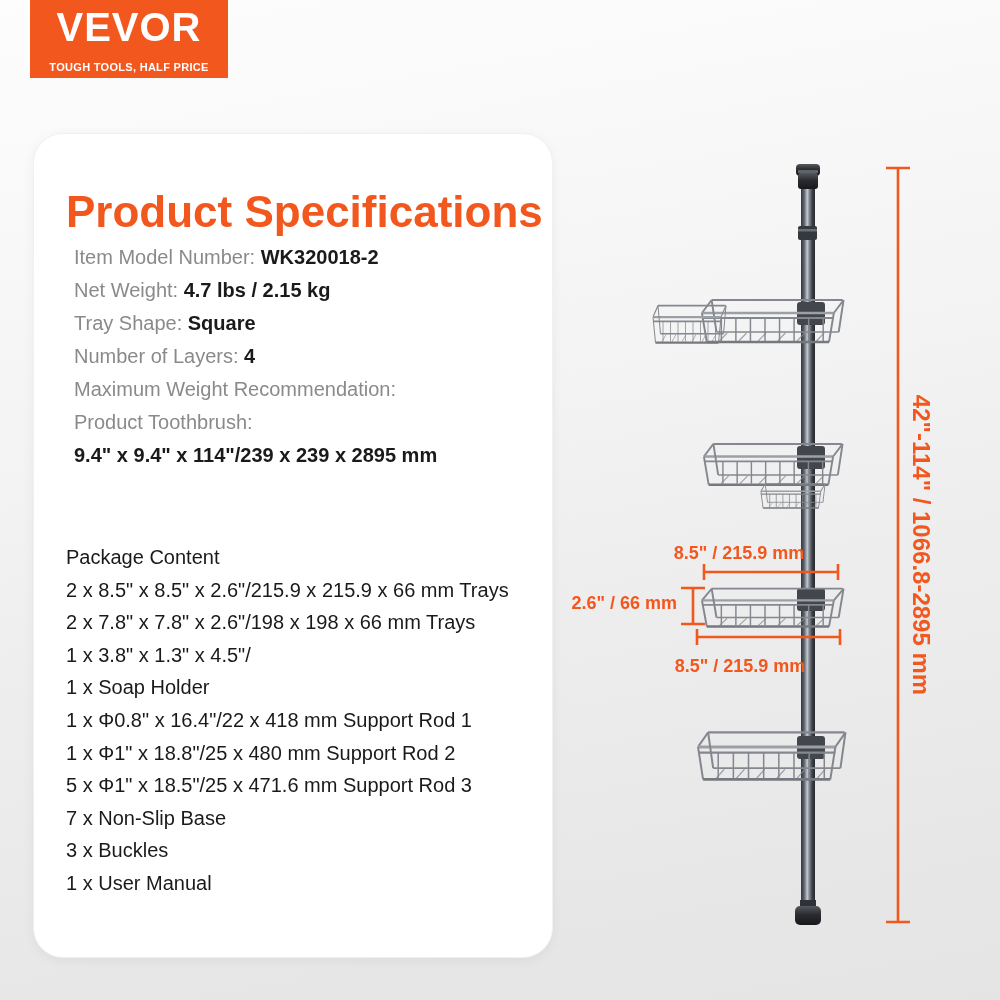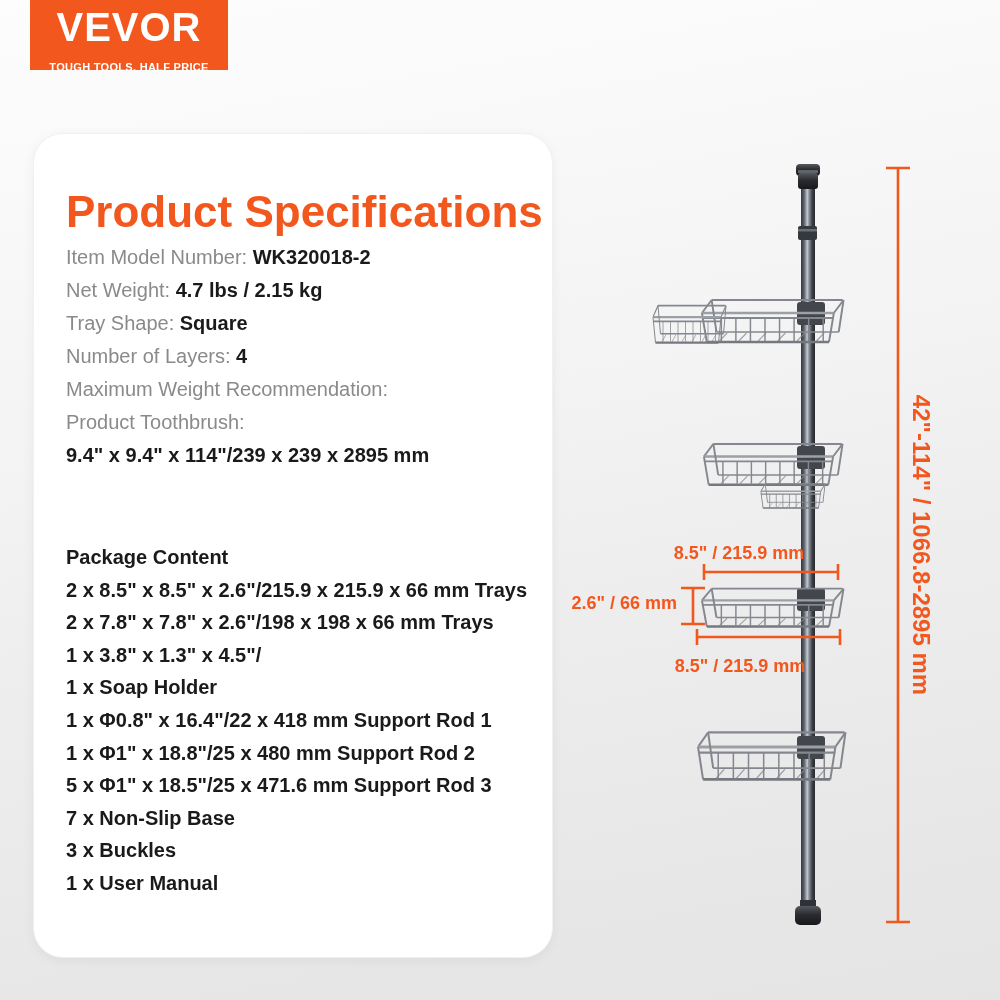--- a/index.html
+++ b/index.html
@@ -4,49 +4,49 @@
 <style>
   * { margin:0; padding:0; box-sizing:border-box; }
   html,body { width:1000px; height:1000px; }
   .stage {
     position:relative; width:1000px; height:1000px; overflow:hidden;
     background:linear-gradient(170deg,#fdfdfd 0%,#f6f6f6 30%,#ececec 65%,#e4e4e4 100%);
     font-family:"Liberation Sans", sans-serif;
   }
   
   .logo {
-    position:absolute; left:30px; top:0; width:198px; height:70px;
+    position:absolute; left:30px; top:0; width:198px; height:78px;
     background:#F2571E; color:#fff; text-align:center;
   }
   .logo-text {
     font-size:40px; font-weight:900; letter-spacing:1px; margin-top:7px; line-height:40px;
   }
   .logo-tag {
     font-size:11px; font-weight:700; letter-spacing:0.3px; margin-top:14px;
   }
   
   .card {
     position:absolute; left:33px; top:133px; width:520px; height:825px;
     background:#ffffff; border-radius:30px;
     border:1px solid #f1f1f1;
     box-shadow:0 3px 12px rgba(0,0,0,0.05);
   }
   .card-title {
     position:absolute; left:32px; top:53px;
     font-size:44px; font-weight:700; color:#F2571E; white-space:nowrap;
   }
   .spec-list {
-    position:absolute; left:32px; top:107px;
+    position:absolute; left:40px; top:107px;
     font-size:20px; line-height:33px; white-space:nowrap;
   }
   .spec-label { color:#8a8a8a; font-weight:400; }
   .spec-value { color:#1a1a1a; font-weight:700; }
   .pkg {
     position:absolute; left:32px; top:407px;
-    font-size:20px; line-height:32.6px; font-weight:700; color:#1a1a1a; white-space:nowrap;
+    font-size:20px; line-height:32.6px; font-weight:400; color:#1a1a1a; white-space:nowrap;
   }
   
   .art { position:absolute; left:0; top:0; width:1000px; height:1000px; }
   .dim { stroke:#F2571E; stroke-width:2.6; fill:none; }
   .dim-label { font-family:"Liberation Sans",sans-serif; font-size:18px; font-weight:700; fill:#F2571E; }
   .dim-label-lg { font-family:"Liberation Sans",sans-serif; font-size:24px; font-weight:700; fill:#F2571E; }
 </style>
 </head>
 <body>
 

